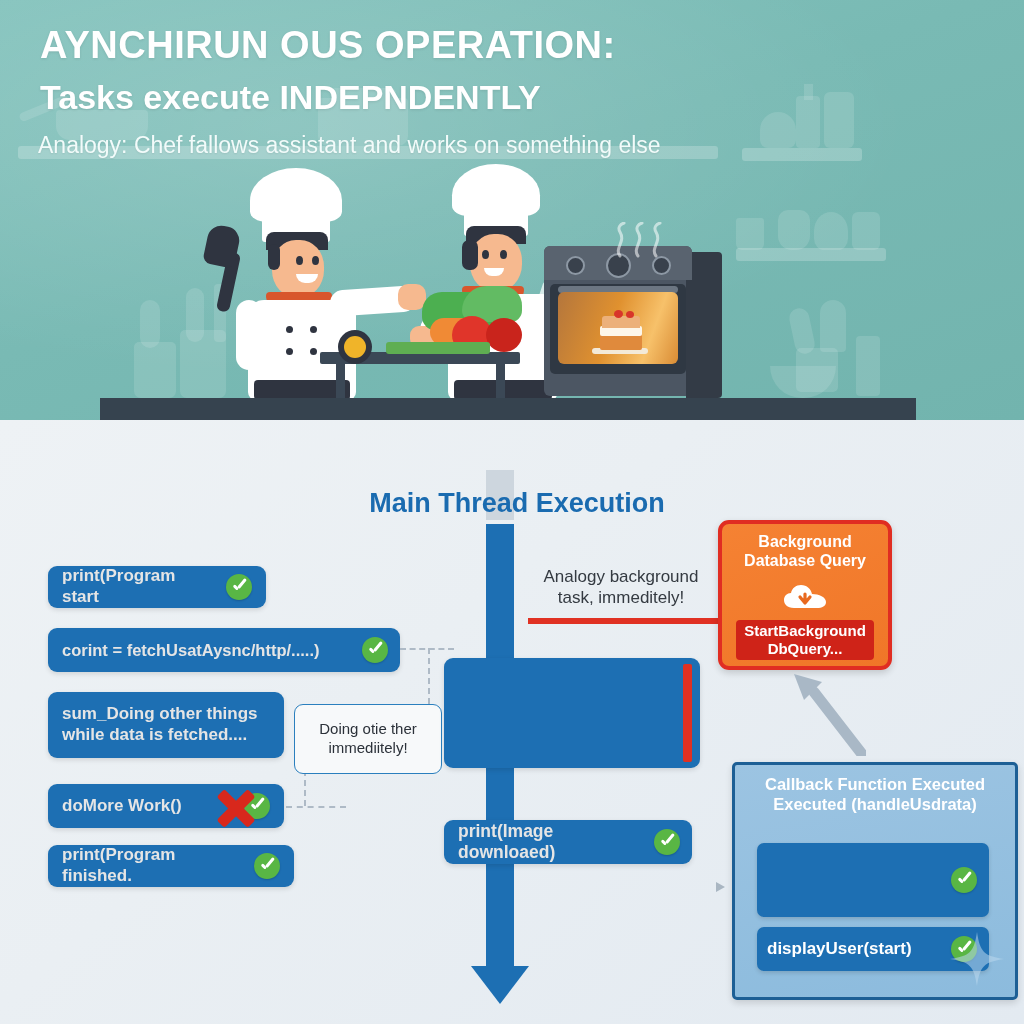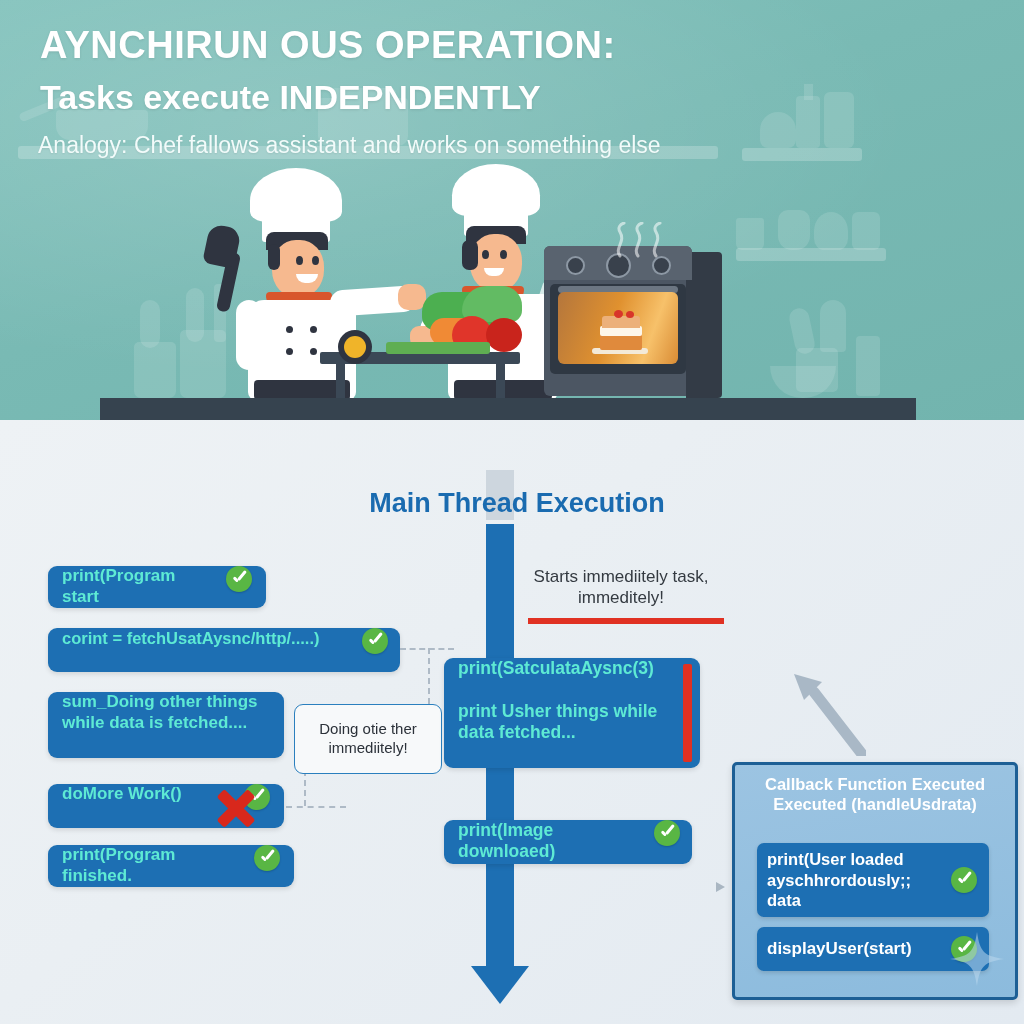--- a/index.html
+++ b/index.html
@@ -61,23 +61,23 @@
      background:linear-gradient(140deg,#eef2f5 0%,#eaeff3 40%,#e3eaf1 100%);}
 
   .flow-title{position:absolute;left:352px;top:488px;width:330px;text-align:center;
      color:#1a6bb0;font-size:27px;font-weight:700;}
 
   .spine{position:absolute;left:486px;top:470px;width:28px;height:50px;background:#cdd6de;}
   .trunk{position:absolute;left:486px;top:524px;width:28px;height:450px;background:#1d6fb3;}
   .arrowhead{position:absolute;left:471px;top:966px;width:0;height:0;
      border-left:29px solid transparent;border-right:29px solid transparent;border-top:38px solid #1d6fb3;}
 
-  .node{position:absolute;background:#1d6fb3;border-radius:9px;color:#5eead4;
+  .node{position:absolute;background:#1d6fb3;border-radius:9px;color:#e5e5e5;
      font-weight:700;box-shadow:0 2px 5px rgba(0,0,0,.12);
-     display:flex;align-items:flex-start;}
+     display:flex;align-items:center;}
   .node .txt{padding:0 14px;line-height:1.22;}
 
   .redbar{position:absolute;right:8px;top:6px;bottom:6px;width:9px;background:#e03123;border-radius:2px;}
 
   
   .chk{width:26px;height:26px;border-radius:50%;background:#59b644;position:relative;flex:0 0 auto;
        box-shadow:0 1px 2px rgba(0,0,0,.18);}
   .chk:before{content:"";position:absolute;left:7px;top:12px;width:6px;height:2.5px;background:#fff;
        transform:rotate(45deg);border-radius:2px;}
   .chk:after{content:"";position:absolute;left:10px;top:8px;width:12px;height:3px;background:#fff;
@@ -284,47 +284,51 @@
 
   <div class="dashh" style="left:400px;top:648px;width:54px;"></div>
   <div class="dash" style="left:428px;top:648px;height:86px;"></div>
   <div class="dashh" style="left:400px;top:734px;width:30px;"></div>
   <div class="dash" style="left:304px;top:760px;height:46px;"></div>
   <div class="dashh" style="left:286px;top:806px;width:60px;"></div>
 
   <div class="callout" style="left:294px;top:704px;width:130px;height:56px;">Doing otie ther immediitely!</div>
 
   <div class="node" style="left:444px;top:658px;width:256px;height:110px;font-size:17.5px;">
-    <div class="txt" style="white-space:pre-line;padding-right:30px;">print(SatculataAysnc(3)
-
-print Usher things while data fetched...</div>
     <div class="redbar"></div>
   </div>
 
   <div class="node" style="left:444px;top:792px;width:248px;height:44px;font-size:17.5px;margin-top:28px;">
     <div class="txt">print(Image downloaed)</div>
     <div class="chk" style="margin-left:auto;margin-right:12px;"></div>
   </div>
 
-  <div class="note" style="left:528px;top:566px;width:186px;">Starts immediitely task, immeditely!</div>
+  <div class="note" style="left:528px;top:566px;width:186px;">Analogy background task, immeditely!</div>
   <div class="redline" style="left:534px;top:618px;width:190px;height:6px;"></div>
   <div class="redline" style="left:528px;top:618px;width:8px;height:6px;"></div>
 
   <div class="arrowsm" style="left:716px;top:882px;"></div>
 
+  <div class="bgbox">
+    <div class="bgbox-title">Background Database Query</div>
+    <svg class="cloud" viewBox="0 0 44 26">
+      <path d="M11 24 C4 24 1 20 1 16 C1 12 4 9 8 9 C9 4 13 1 18 1 C24 1 28 5 29 10 C36 10 43 13 43 18 C43 22 39 24 34 24 Z" fill="#ffffff"></path>
+      <path d="M22 10 L22 18 M22 19 L17 13 M22 19 L27 13" stroke="#e8691f" stroke-width="3.2" fill="none" stroke-linecap="round" stroke-linejoin="round"></path>
+    </svg>
+    <div class="redpill">StartBackground DbQuery...</div>
+  </div>
 
   <svg class="grayarrow" viewBox="0 0 74 84">
     <path d="M70 82 L22 20" stroke="#a9b8c6" stroke-width="11" stroke-linecap="round"></path>
     <path d="M2 2 L30 10 L12 28 Z" fill="#a9b8c6"></path>
   </svg>
 
   <div class="cbpanel">
     <div class="cbtitle">Callback Function Executed Executed (handleUsdrata)</div>
     <div class="cbnode" style="left:22px;top:78px;width:232px;height:74px;font-size:16.5px;">
-      <div class="txt" style="padding:0 10px;line-height:1.24;">print(User loaded ayschhrordously;; data</div>
       <div class="chk" style="margin-left:auto;margin-right:12px;"></div>
     </div>
     <div class="cbnode" style="left:22px;top:162px;width:232px;height:44px;font-size:17px;">
       <div class="txt" style="padding:0 10px;">displayUser(start)</div>
       <div class="chk" style="margin-left:auto;margin-right:12px;"></div>
     </div>
   </div>
 
   <svg class="sparkle" viewBox="0 0 58 58">
     <path d="M29 2 C32 22 36 26 56 29 C36 32 32 36 29 56 C26 36 22 32 2 29 C22 26 26 22 29 2 Z" fill="#bcd9ef"></path>

